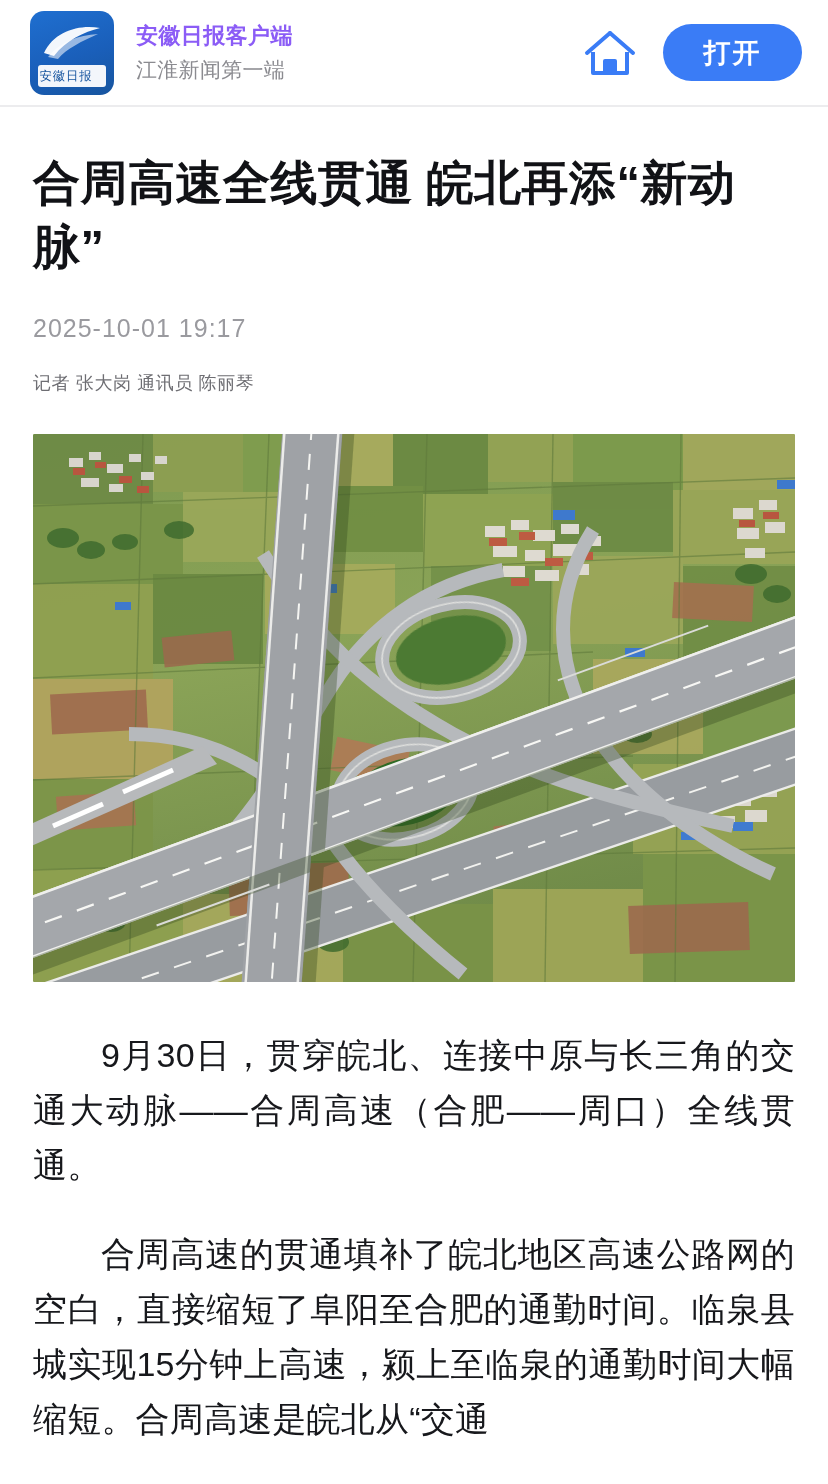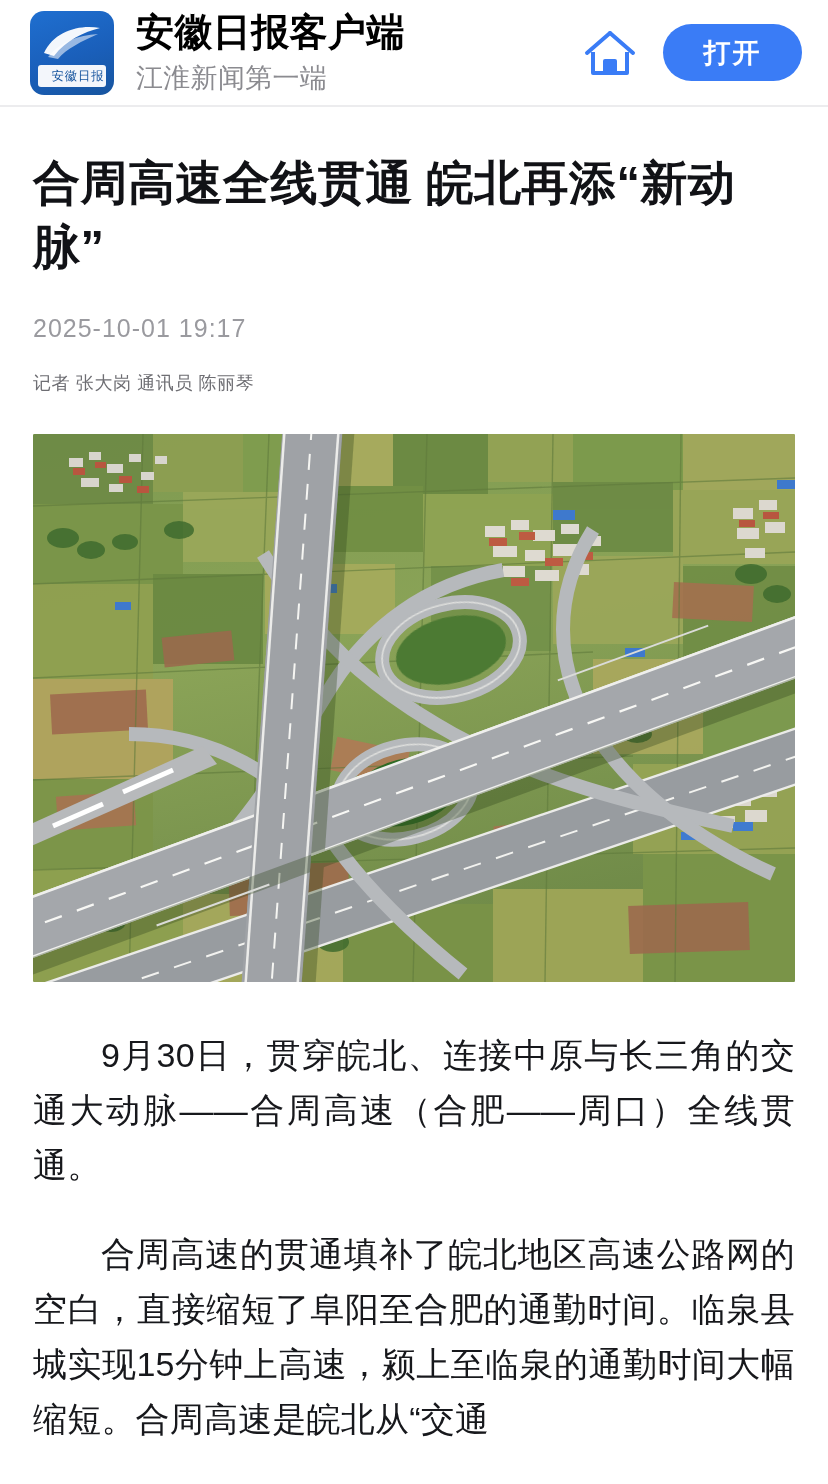--- a/index.html
+++ b/index.html
@@ -40,48 +40,48 @@
     width: 64px; height: 40px;
   }
   .app-logo .plate {
     position: absolute;
     left: 8px; bottom: 8px;
     width: 68px; height: 22px;
     background: #f3f6fb;
     border-radius: 3px;
     display: flex;
     align-items: center;
-    justify-content: flex-end;
+    justify-content: flex-start;
   }
   .app-logo .plate span {
     font-size: 13px;
     color: #17559f;
     letter-spacing: 1px;
     line-height: 1;
     font-family: "DejaVu Sans", sans-serif;
     transform: scale(0.95);
   }
   .app-meta {
     margin-left: 22px;
     display: flex;
     flex-direction: column;
     justify-content: center;
     flex: 1 1 auto;
     min-width: 0;
   }
   .app-title {
-    font-size: 38px;
+    font-size: 22px;
     font-weight: bold;
-    color: #000000;
+    color: #8b5cf6;
     line-height: 1.18;
     letter-spacing: 0.4px;
   }
   .app-sub {
     margin-top: 9px;
-    font-size: 27px;
+    font-size: 21px;
     color: #8b8b90;
     line-height: 1.18;
     letter-spacing: 0.3px;
   }
   .home-btn {
     width: 62px; height: 62px;
     margin-right: 22px;
     display: flex;
     align-items: center;
     justify-content: center;

